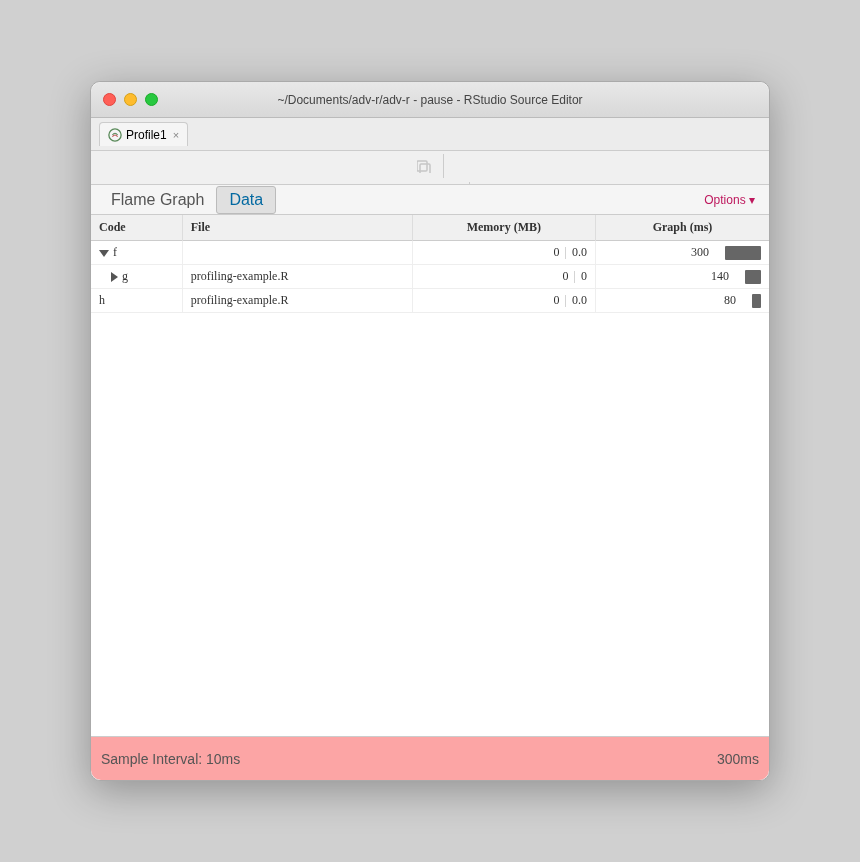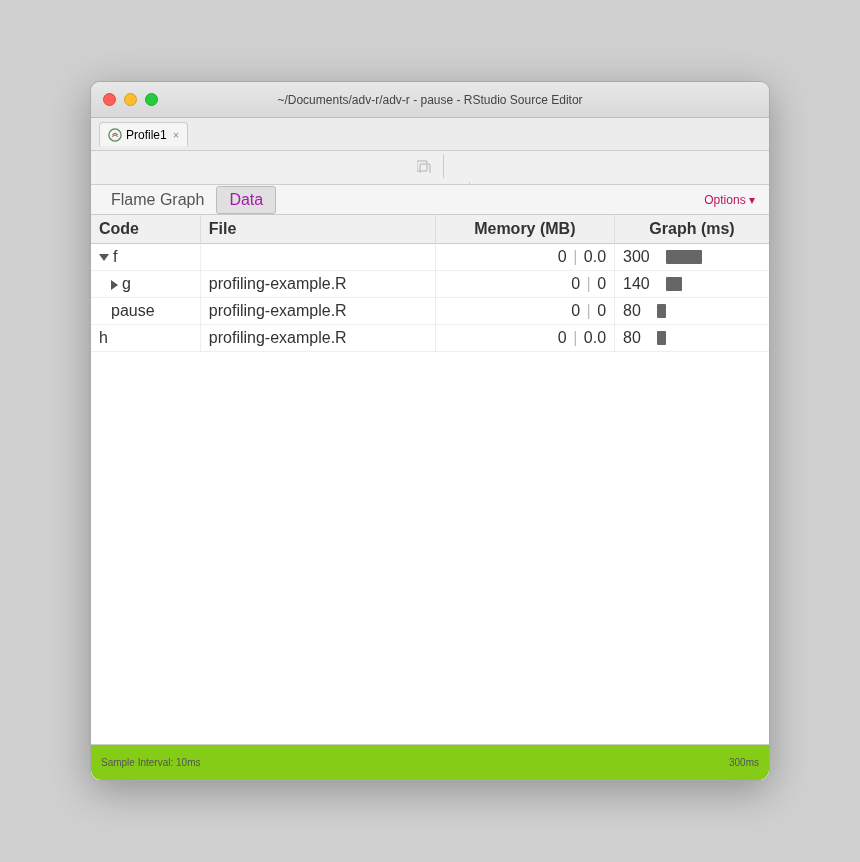--- a/index.html
+++ b/index.html
@@ -144,41 +144,42 @@
     .view-tab {
       padding: 4px 12px;
       font-size: 16px;
       cursor: pointer;
       border-radius: 3px;
       color: #555;
     }
     .view-tab.active {
       background: #e0e0e0;
       border: 1px solid #bbb;
-      color: #a21caf;
+      color: #0369a1;
     }
     .view-tab-spacer { flex: 1; }
     .options-btn {
       display: flex;
       align-items: center;
       gap: 2px;
       font-size: 12px;
       color: #be185d;
       cursor: pointer;
       padding: 2px 6px;
     }
     .data-table {
       flex: 1;
       overflow-y: auto;
       background: #fff;
     }
     table {
       width: 100%;
       border-collapse: collapse;
-      font-size: 16px;
+      font-size: 12px;
+      font-family: Liberation Serif, serif;
     }
     thead tr {
       background: #f0f0f0;
       border-bottom: 1px solid #ccc;
     }
     thead th {
       padding: 5px 8px;
       text-align: left;
       font-weight: 600;
       color: #333;
@@ -192,37 +193,37 @@
     tbody td {
       padding: 4px 8px;
       color: #333;
       border-right: 1px solid #eee;
     }
     tbody td:last-child { border-right: none; }
     tbody td.right { text-align: right; }
     .bar-cell {
       display: flex;
       align-items: center;
-      justify-content: flex-start;
+      justify-content: flex-end;
       gap: 16px;
     }
     .bar {
       height: 14px;
       background: #666;
       border-radius: 1px;
     }
     .pipe { color: #bbb; margin: 0 2px; }
     .status-bar {
-      background: #84cc16;
+      background: #fca5a5;
       border-top: 1px solid #ccc;
-      height: 36px;
+      height: 44px;
       display: flex;
       align-items: center;
       padding: 0 10px;
-      font-size: 10px;
+      font-size: 14px;
       color: #555;
       border-radius: 0 0 10px 10px;
     }
     .status-bar-right {
       margin-left: auto;
       color: #555;
     }
     .indent1 { padding-left: 20px; }
   </style>
 </head>
@@ -339,31 +340,20 @@
             <td>profiling-example.R</td>
             <td class="right"><span>0</span><span class="pipe"> | </span><span>0</span></td>
             <td>
               <div class="bar-cell">
                 <span>140</span>
                 <div class="bar" style="width:16px;"></div>
               </div>
             </td>
           </tr>
           <tr>
-            <td class="indent1"><span>pause</span></td>
-            <td>profiling-example.R</td>
-            <td class="right"><span>0</span><span class="pipe"> | </span><span>0</span></td>
-            <td>
-              <div class="bar-cell">
-                <span>80</span>
-                <div class="bar" style="width:9px;"></div>
-              </div>
-            </td>
-          </tr>
-          <tr>
             <td class=""><span>h</span></td>
             <td>profiling-example.R</td>
             <td class="right"><span>0</span><span class="pipe"> | </span><span>0.0</span></td>
             <td>
               <div class="bar-cell">
                 <span>80</span>
                 <div class="bar" style="width:9px;"></div>
               </div>
             </td>
           </tr>

